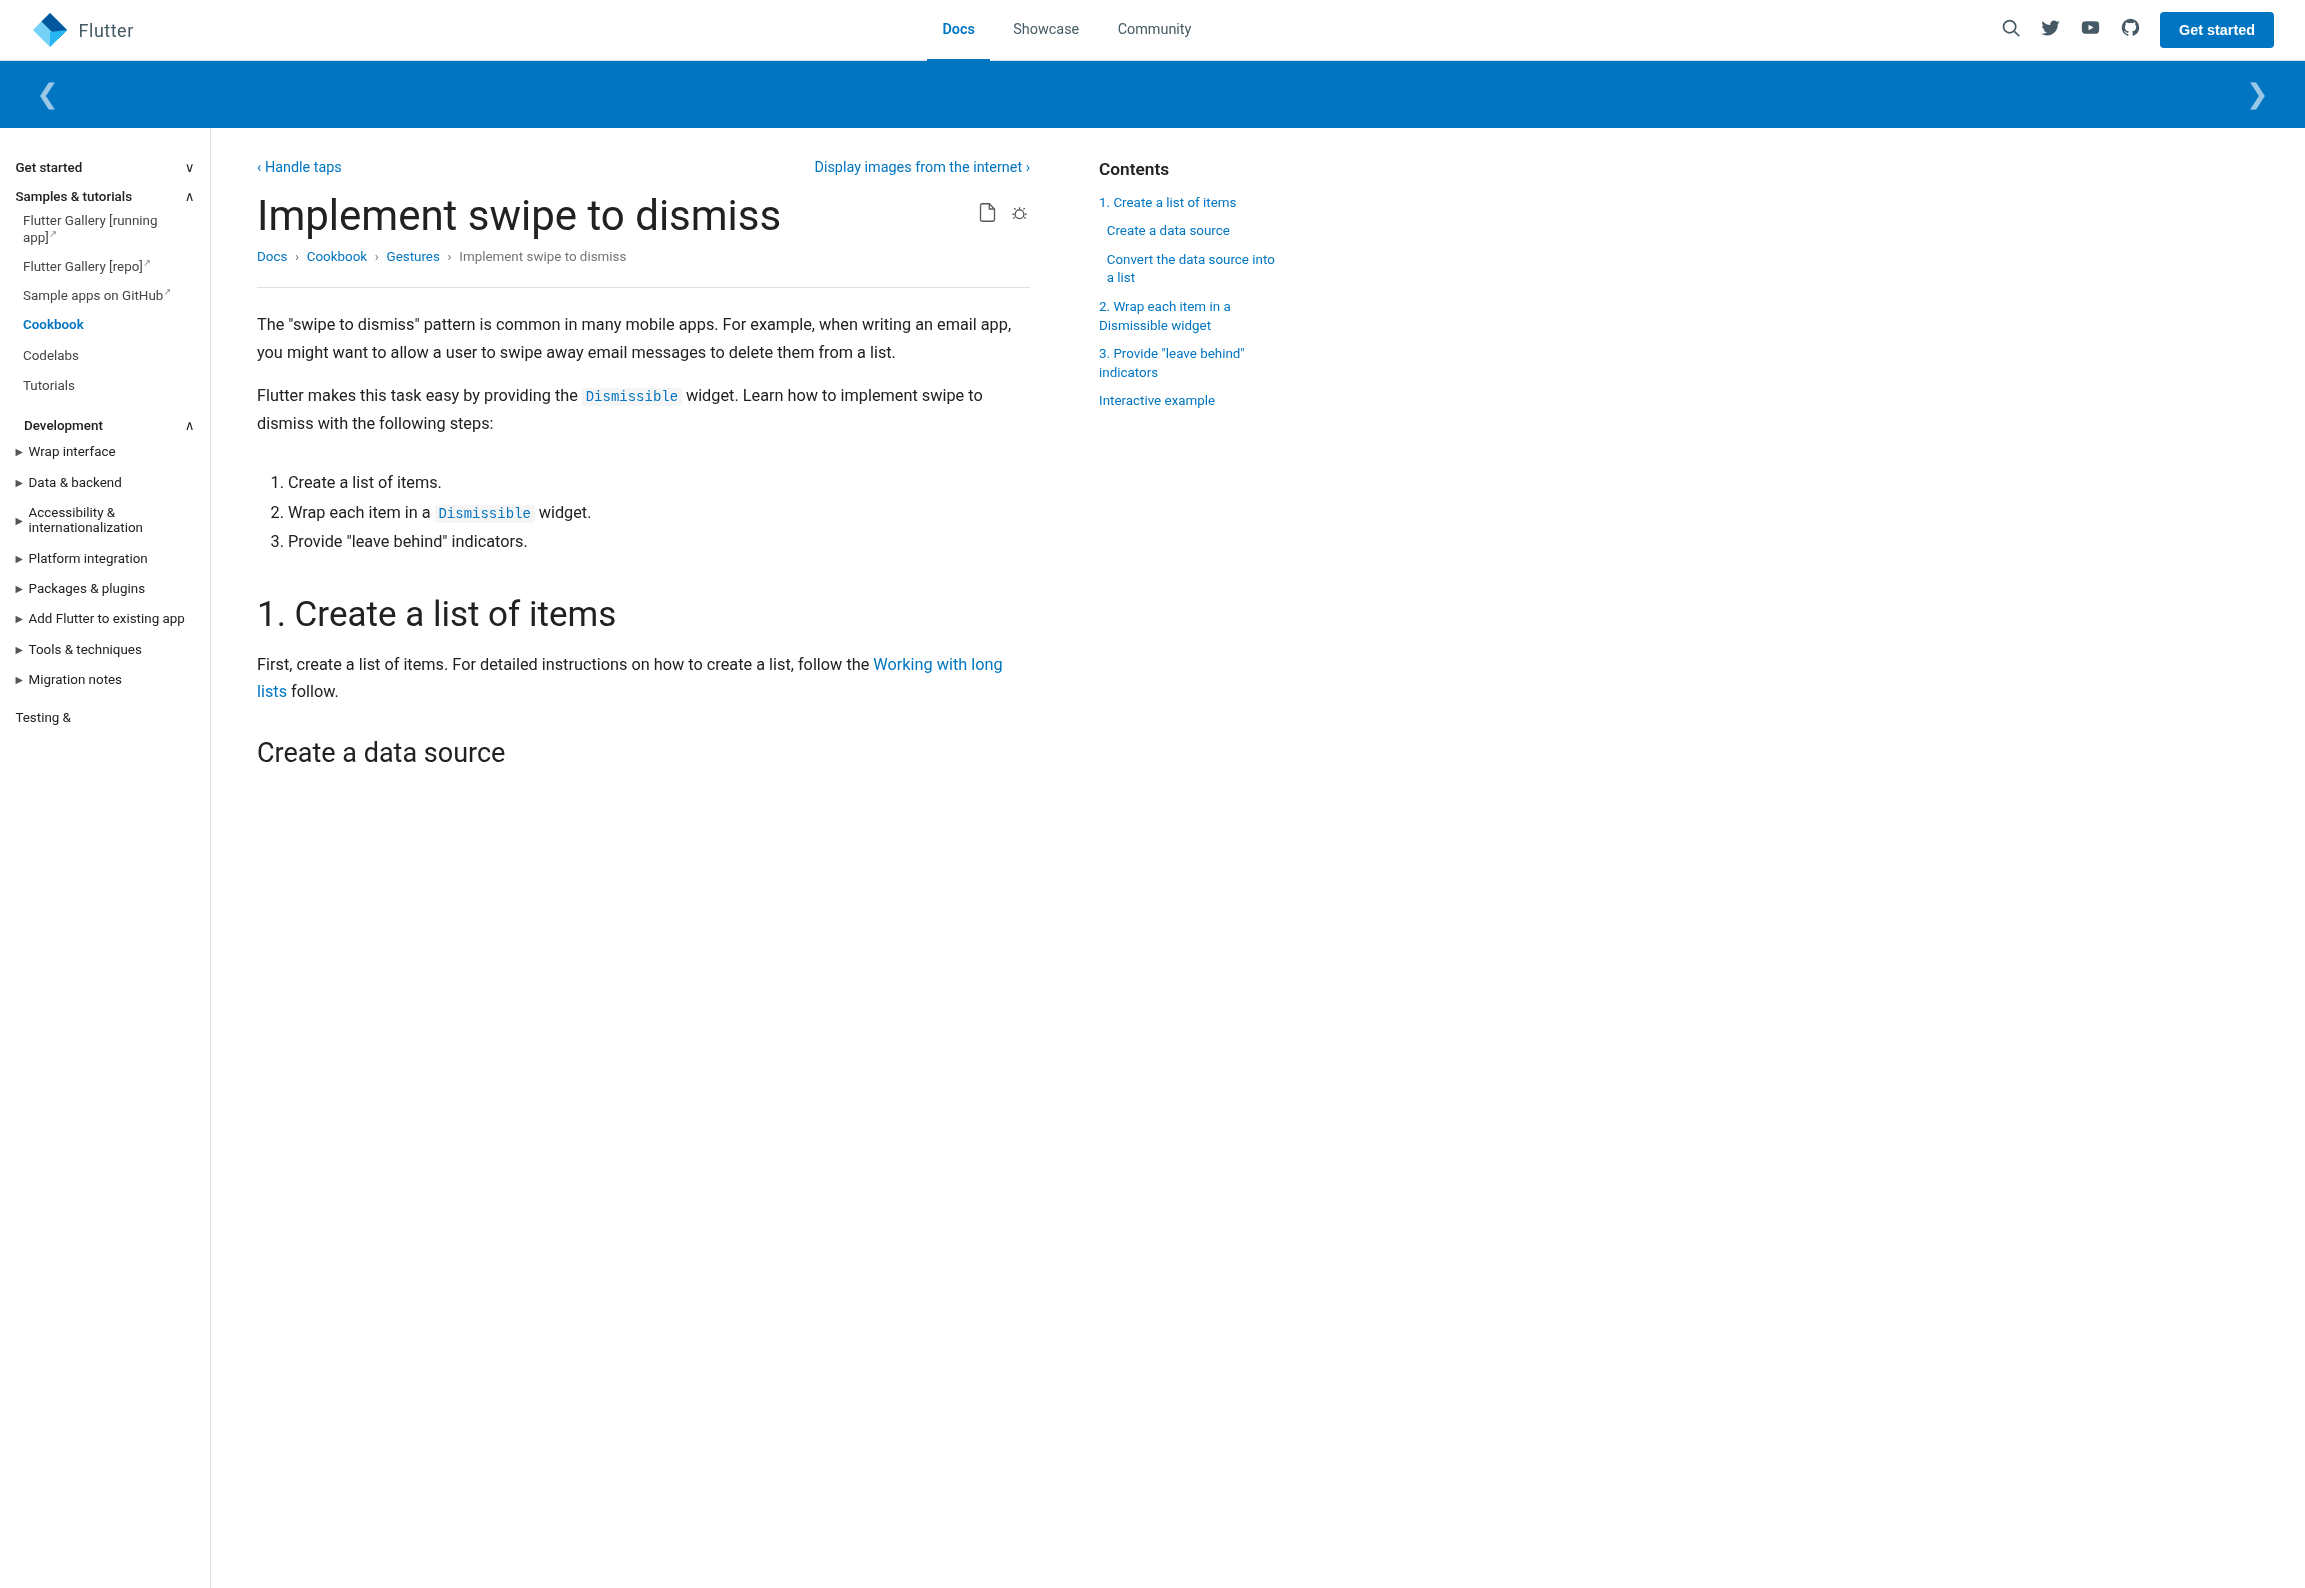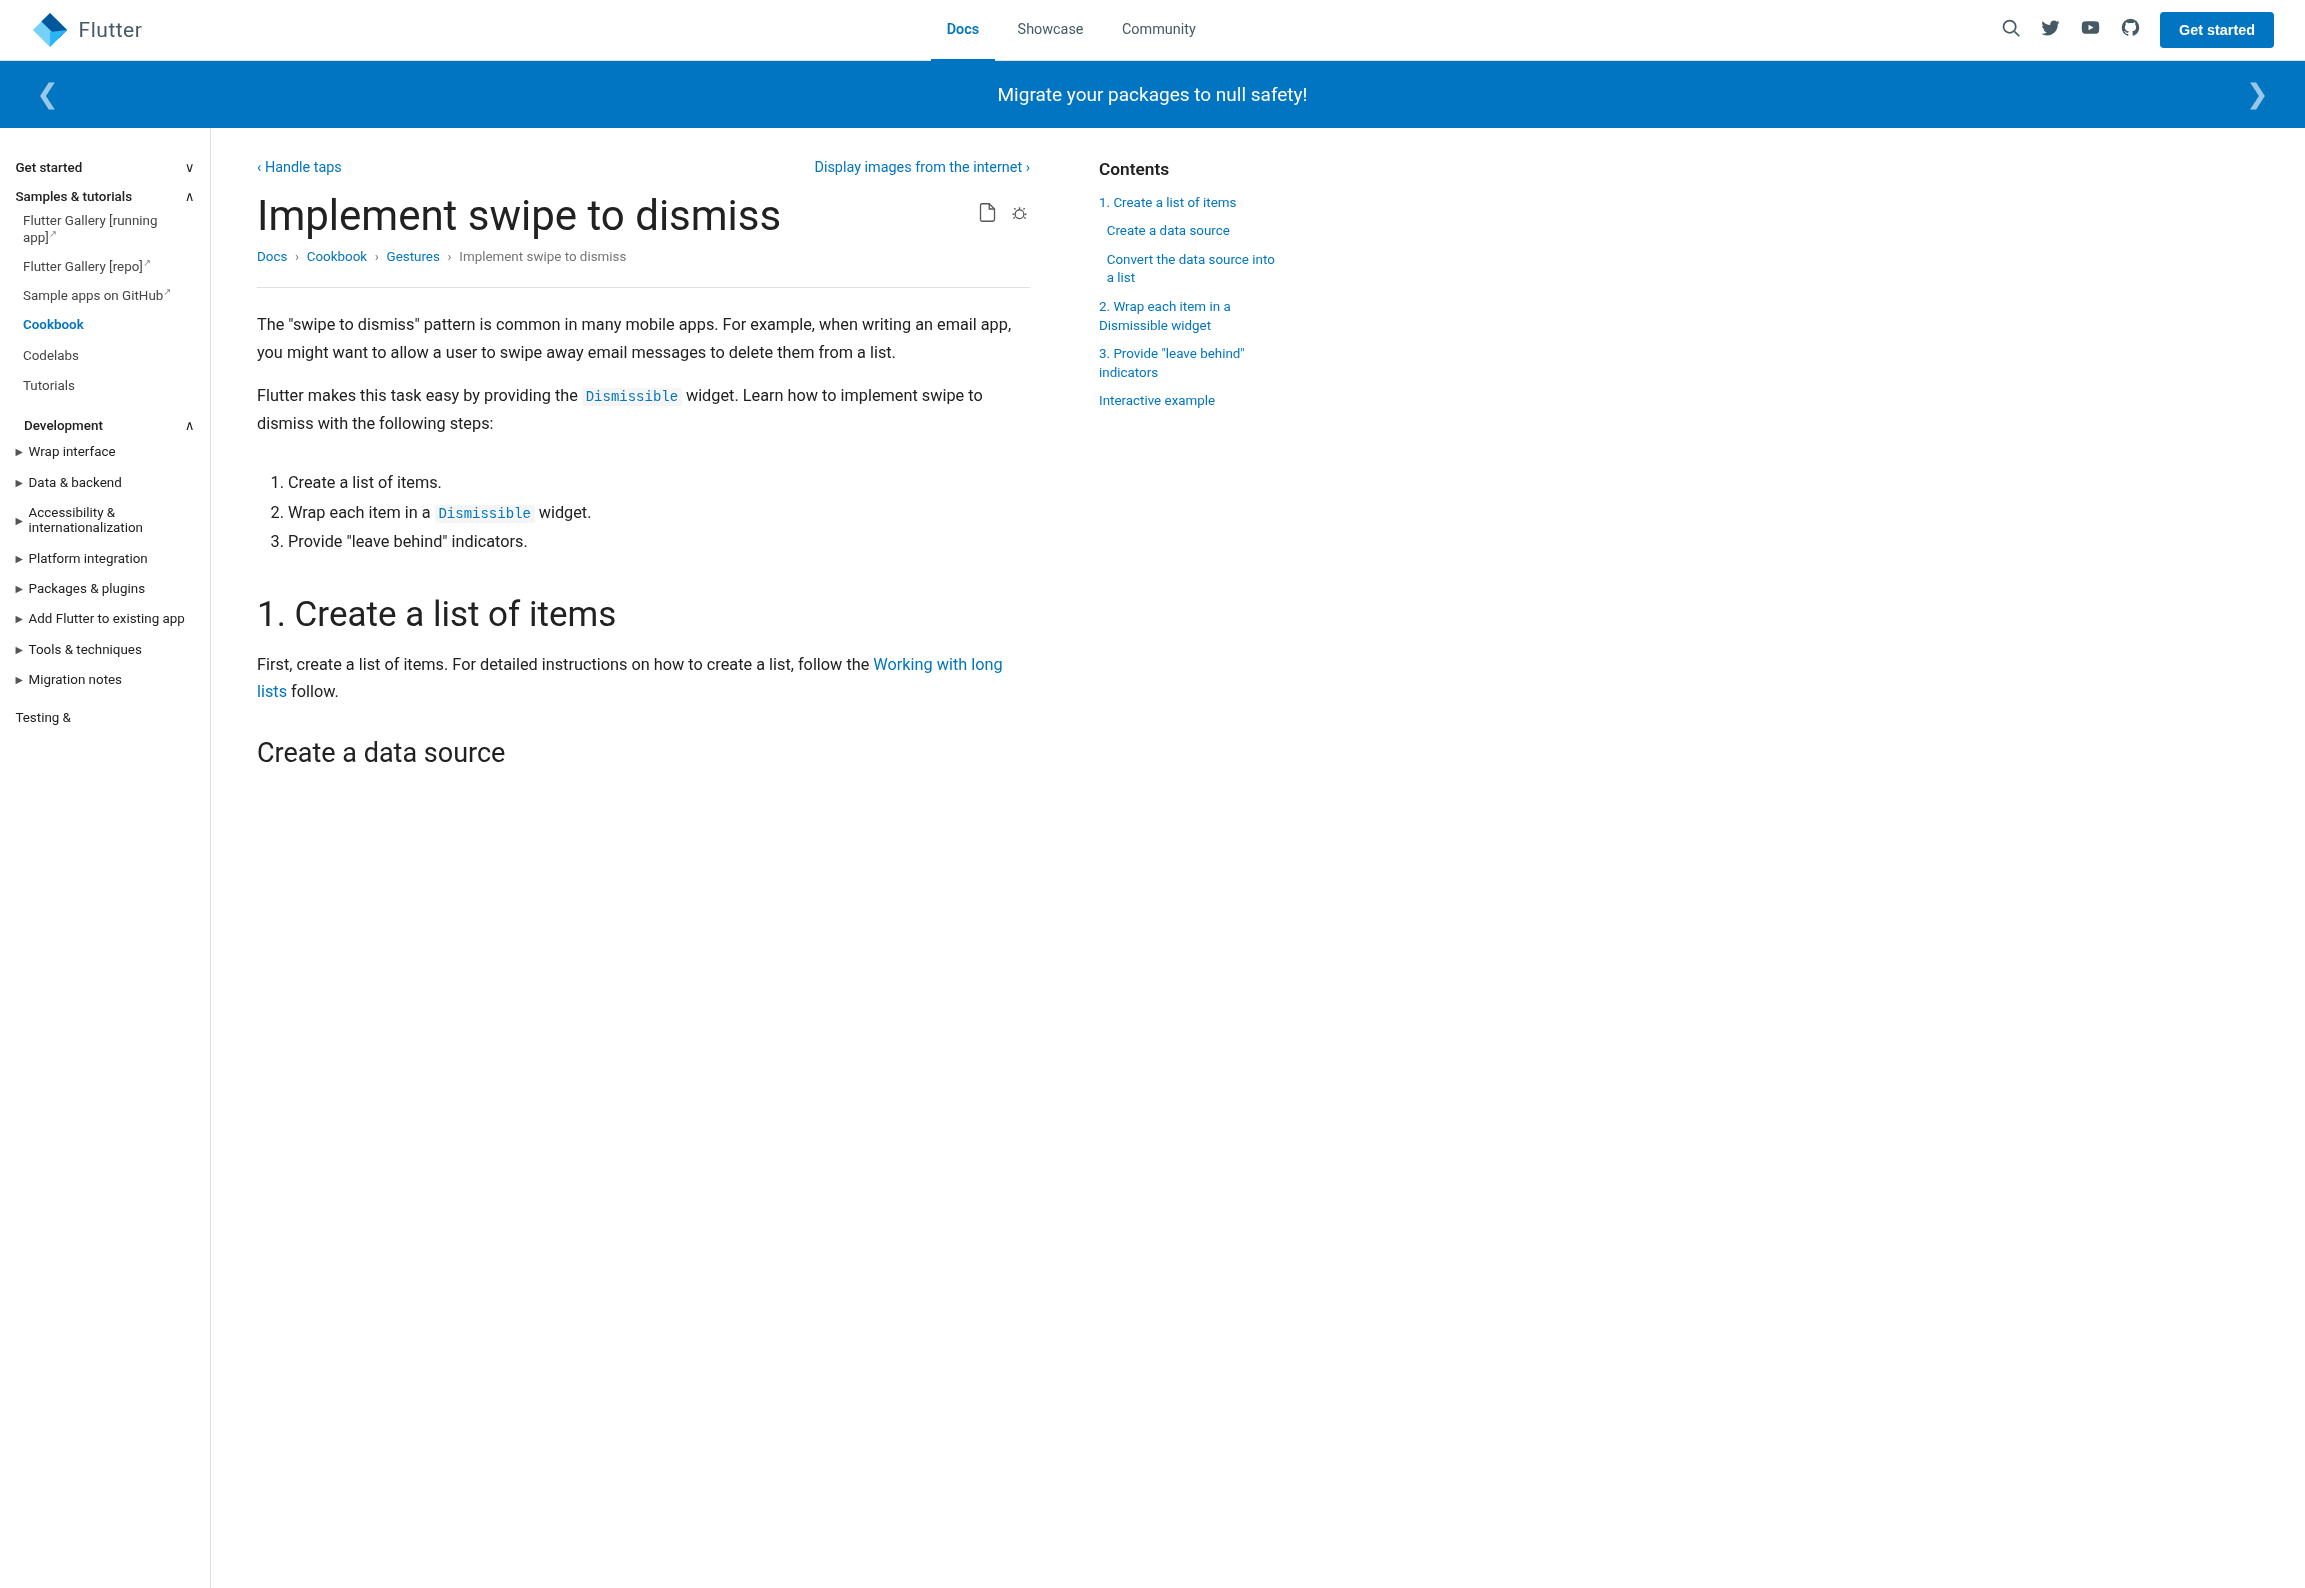--- a/index.html
+++ b/index.html
@@ -24,21 +24,21 @@
     .flutter-logo {
       display: flex;
       align-items: center;
       gap: 9.6px;
     }
     .flutter-logo-icon {
       width: 38px;
       height: 38px;
     }
     .flutter-logo-text {
-      font-size: 21px;
+      font-size: 18px;
       font-weight: 400;
       color: #455a64;
       letter-spacing: 0.5px;
     }
     .header-nav {
       display: flex;
       align-items: center;
       gap: 7.7px;
     }
     .nav-item {
@@ -318,21 +318,20 @@
       <svg width="21" height="21" viewBox="0 0 24 24" fill="#455a64">
           <path d="M12 2A10 10 0 0 0 2 12c0 4.42 2.87 8.17 6.84 9.5.5.08.66-.23.66-.5v-1.69c-2.77.6-3.36-1.34-3.36-1.34-.46-1.16-1.11-1.47-1.11-1.47-.91-.62.07-.6.07-.6 1 .07 1.53 1.03 1.53 1.03.87 1.52 2.34 1.07 2.91.83.09-.65.35-1.09.63-1.34-2.22-.25-4.55-1.11-4.55-4.92 0-1.11.38-2 1.03-2.71-.1-.25-.45-1.29.1-2.64 0 0 .84-.27 2.75 1.02.79-.22 1.65-.33 2.5-.33.85 0 1.71.11 2.5.33 1.91-1.29 2.75-1.02 2.75-1.02.55 1.35.2 2.39.1 2.64.65.71 1.03 1.6 1.03 2.71 0 3.82-2.34 4.66-4.57 4.91.36.31.69.92.69 1.85V21c0 .27.16.59.67.5C19.14 20.16 22 16.42 22 12A10 10 0 0 0 12 2z"></path>
         </svg>
     </span>
     <button class="get-started-btn">Get started</button>
   </div>
 </header>
 
 <div class="banner">
   <span class="banner-arrow">❮</span>
-  <span class="banner-text">Migrate your packages to null safety!</span>
   <span class="banner-arrow">❯</span>
 </div>
 
 <div class="main-layout">
 
   <aside class="sidebar">
 
     <div class="sidebar-section">
       <span>Get started</span>
       <span>∨</span>

